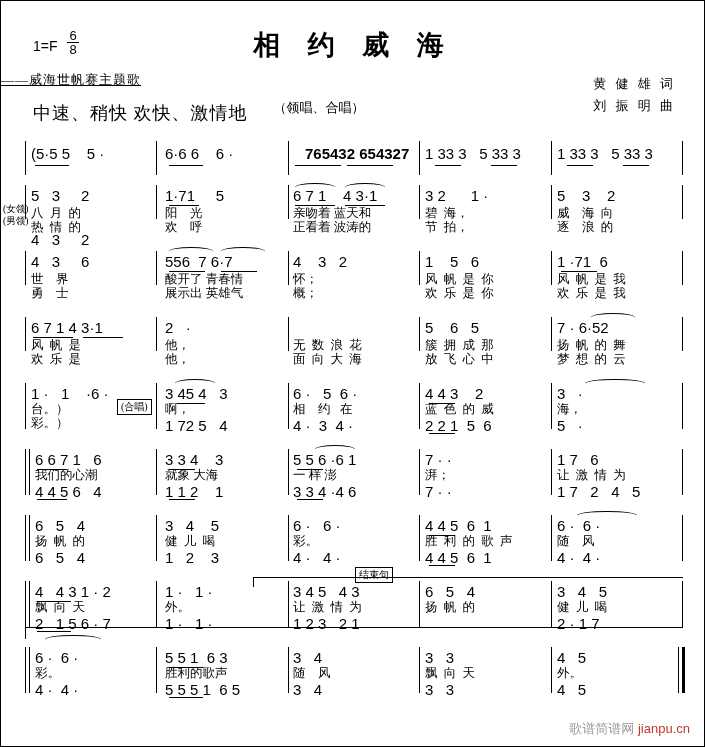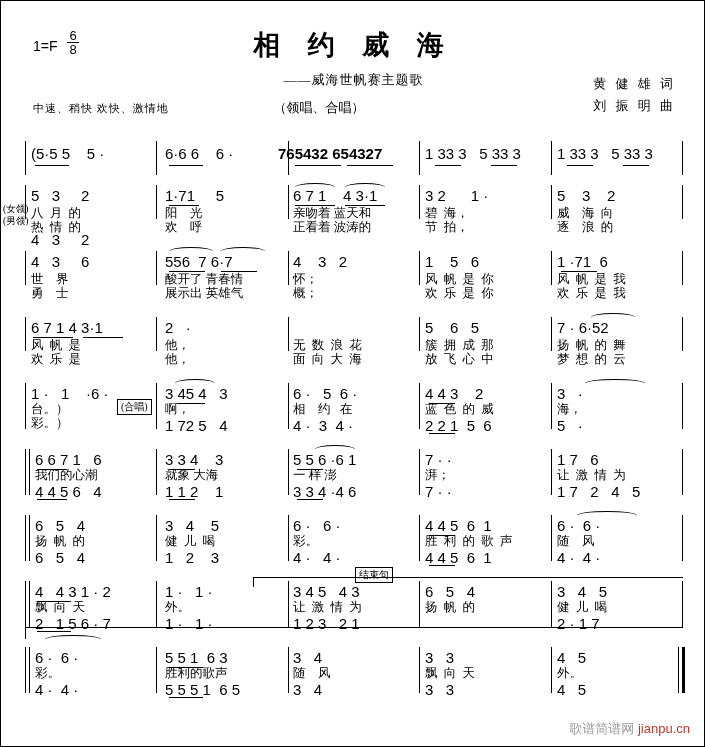--- a/index.html
+++ b/index.html
@@ -15,39 +15,39 @@
     position:absolute;left:0;top:0;width:705px;height:747px;
     border:1px solid #000;
     box-sizing:border-box;
   }
   .title{
     position:absolute;left:0;top:26px;width:705px;text-align:center;
     font-size:27px;font-weight:bold;letter-spacing:10px;
     font-family:"Liberation Sans", sans-serif;
   }
   .subtitle{
-    position:absolute;left:0;top:70px;width:705px;text-align:center;
-    font-size:13px;letter-spacing:1px;
+    position:absolute;left:0;top:70px;width:705px;text-align:left;
+    font-size:13px;letter-spacing:1px;text-decoration:underline;
   }
   .perform{
     position:absolute;left:0;top:98px;width:636px;text-align:center;
     font-size:13px;
   }
   .key{
     position:absolute;left:32px;top:28px;font-size:14px;
     font-family:"Liberation Sans", sans-serif;
   }
   .key .frac{
     display:inline-block;vertical-align:-3px;margin-left:6px;
     text-align:center;line-height:1.0;
   }
   .key .frac .num{display:block;border-bottom:1px solid #000;padding:0 2px;font-size:13px;}
   .key .frac .den{display:block;padding:0 2px;font-size:13px;}
   .tempo{
-    position:absolute;left:32px;top:100px;font-size:11px;letter-spacing:1px;
+    position:absolute;left:32px;top:100px;font-size:18px;letter-spacing:1px;
   }
   .lyricist{
     position:absolute;right:28px;top:74px;font-size:13px;letter-spacing:3px;
   }
   .composer{
     position:absolute;right:28px;top:96px;font-size:13px;letter-spacing:3px;
   }
   .watermark{
     position:absolute;right:14px;bottom:8px;font-size:13px;color:#9a9a9a;
     font-family:"Liberation Sans", sans-serif;
@@ -112,21 +112,21 @@
     <div class="row">
       <div class="vline" style="left:0;top:2px;height:34px;"></div>
       <div class="vline" style="left:131px;top:2px;height:34px;"></div>
       <div class="vline" style="left:263px;top:2px;height:34px;"></div>
       <div class="vline" style="left:394px;top:2px;height:34px;"></div>
       <div class="vline" style="left:526px;top:2px;height:34px;"></div>
       <div class="vline" style="left:657px;top:2px;height:34px;"></div>
 
       <div class="notes" style="left:6px;top:6px;">(5·5 5    5 ·</div>
       <div class="notes" style="left:140px;top:6px;">6·6 6    6 ·</div>
-      <div class="notes" style="left:253px;top:6px;font-weight:bold;">765432 654327</div>
+      <div class="notes" style="left:280px;top:6px;font-weight:bold;">765432 654327</div>
       <div class="notes" style="left:400px;top:6px;">1 33 3   5 33 3</div>
       <div class="notes" style="left:532px;top:6px;">1 33 3   5 33 3</div>
 
       <div class="uflag" style="left:10px;top:26px;width:34px;"></div>
       <div class="uflag" style="left:144px;top:26px;width:34px;"></div>
       <div class="uflag" style="left:270px;top:26px;width:46px;"></div>
       <div class="uflag" style="left:322px;top:26px;width:46px;"></div>
       <div class="uflag" style="left:410px;top:26px;width:26px;"></div>
       <div class="uflag" style="left:466px;top:26px;width:26px;"></div>
       <div class="uflag" style="left:542px;top:26px;width:26px;"></div>

